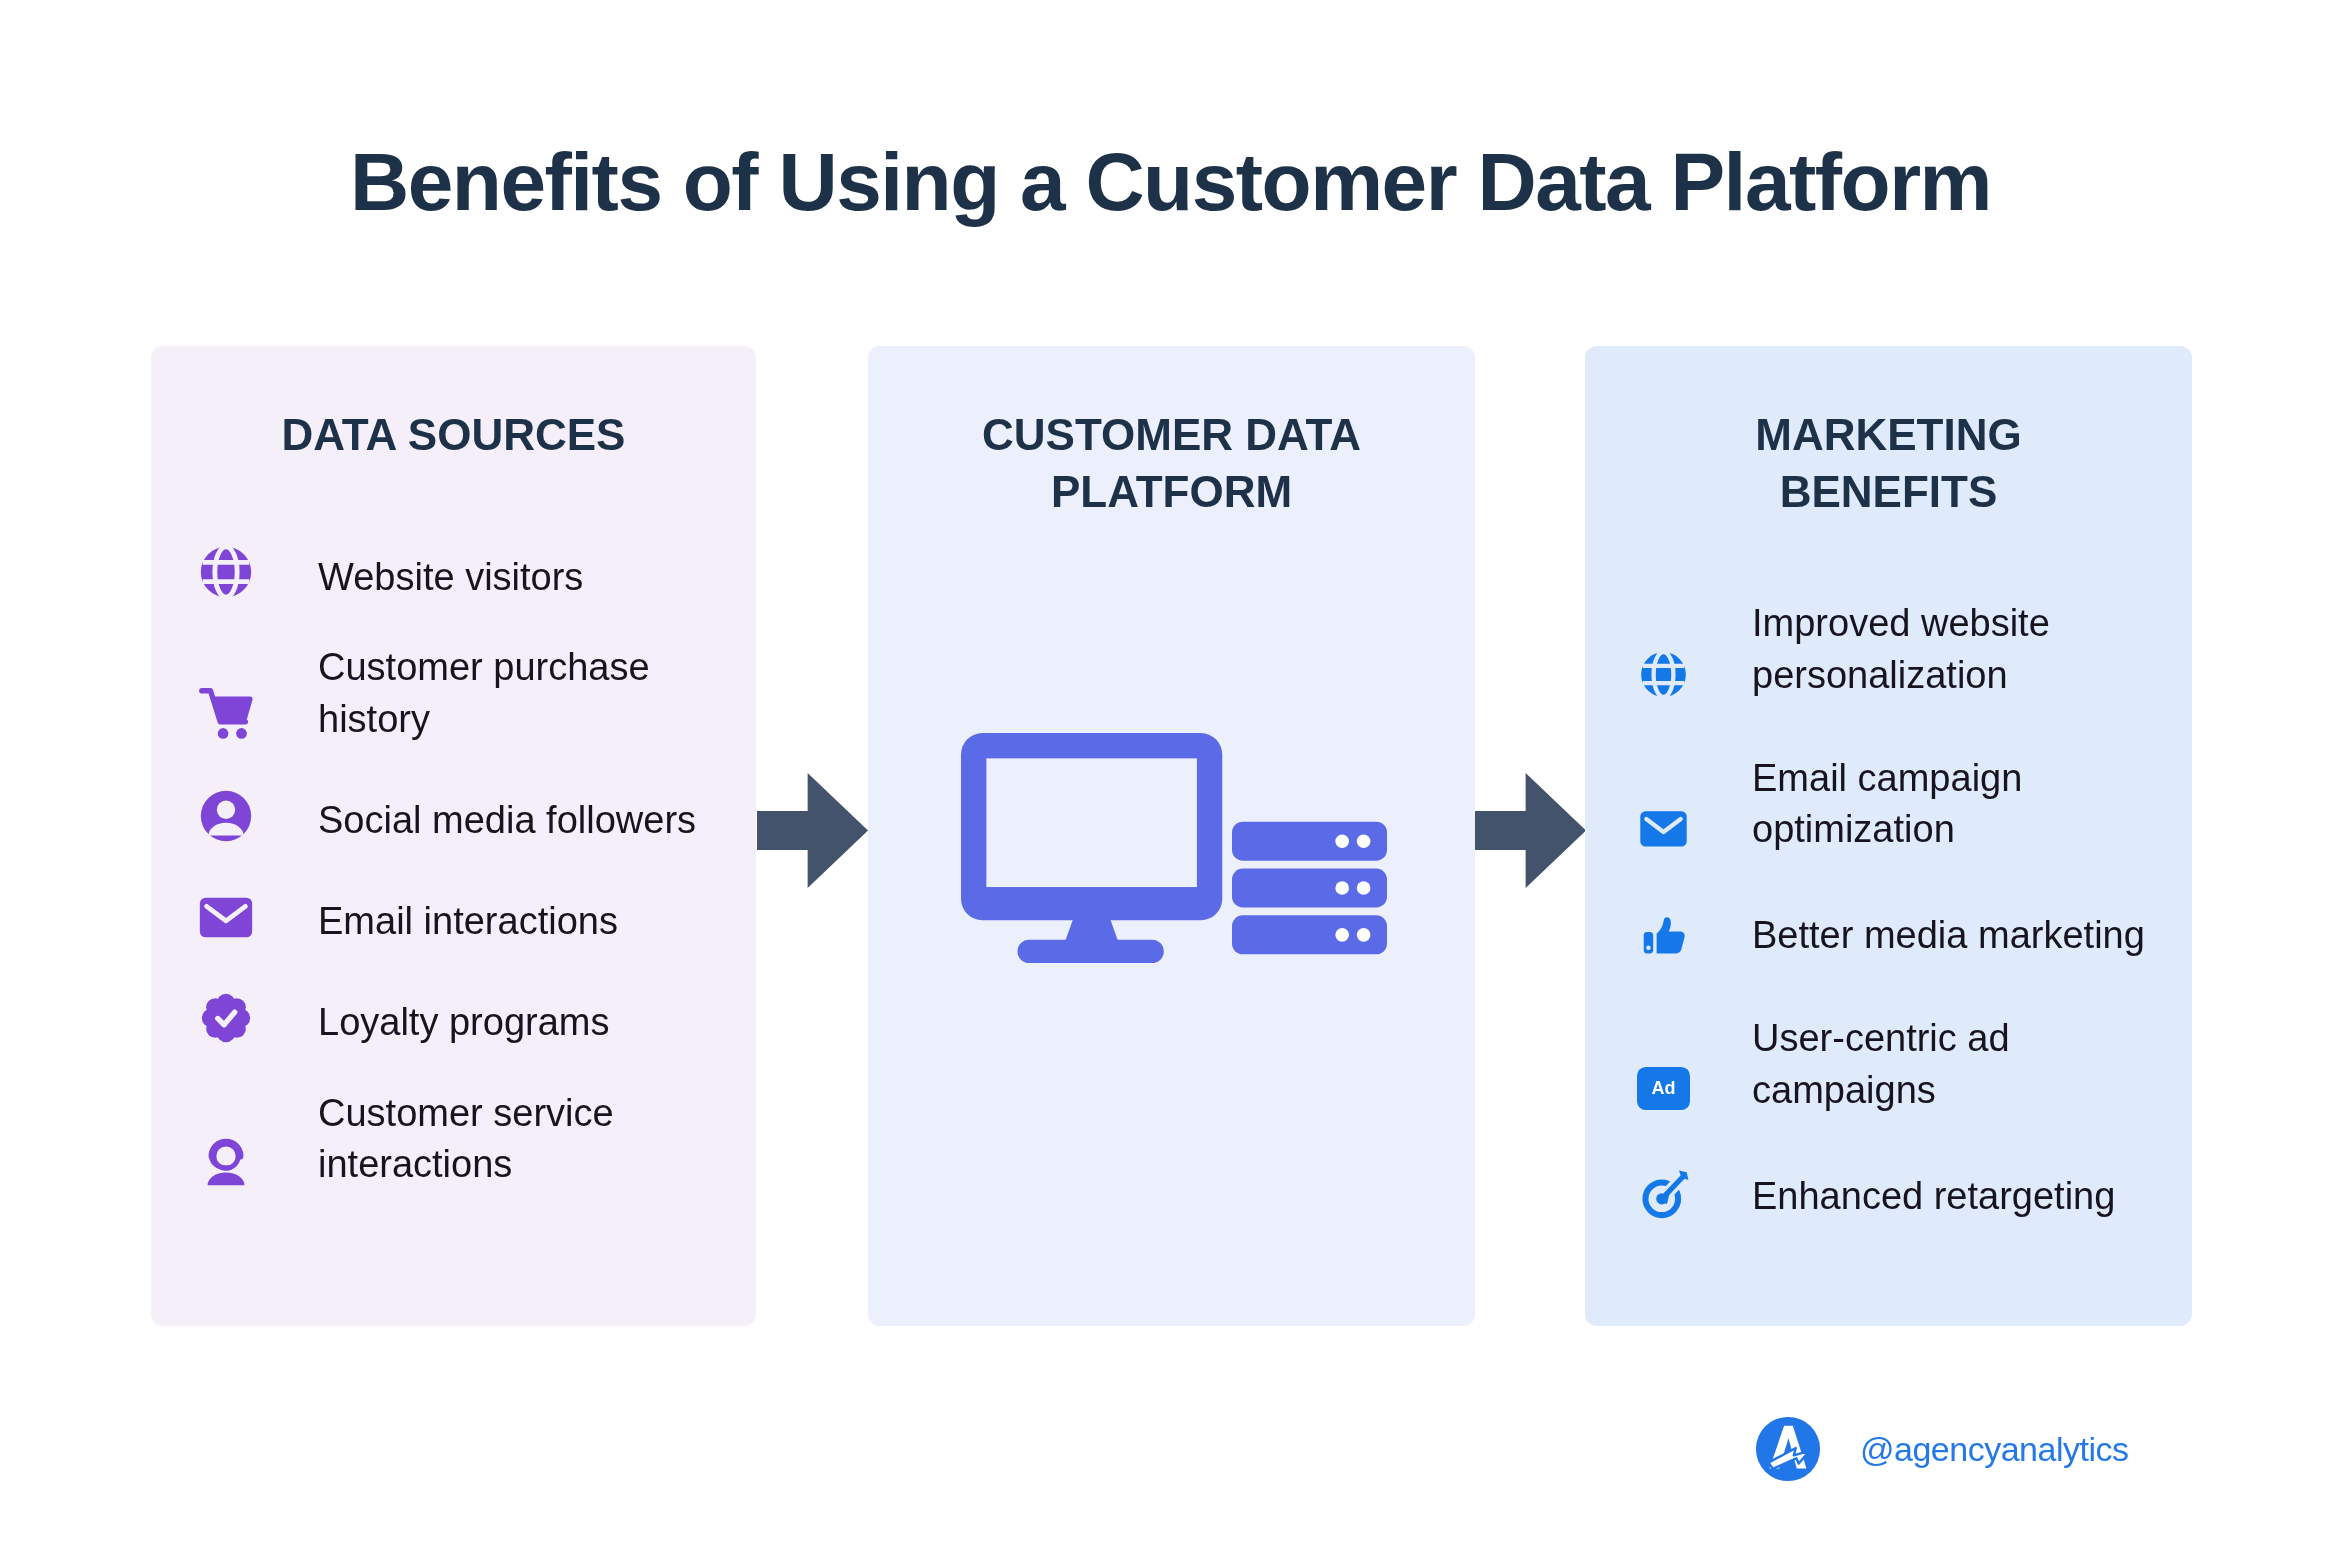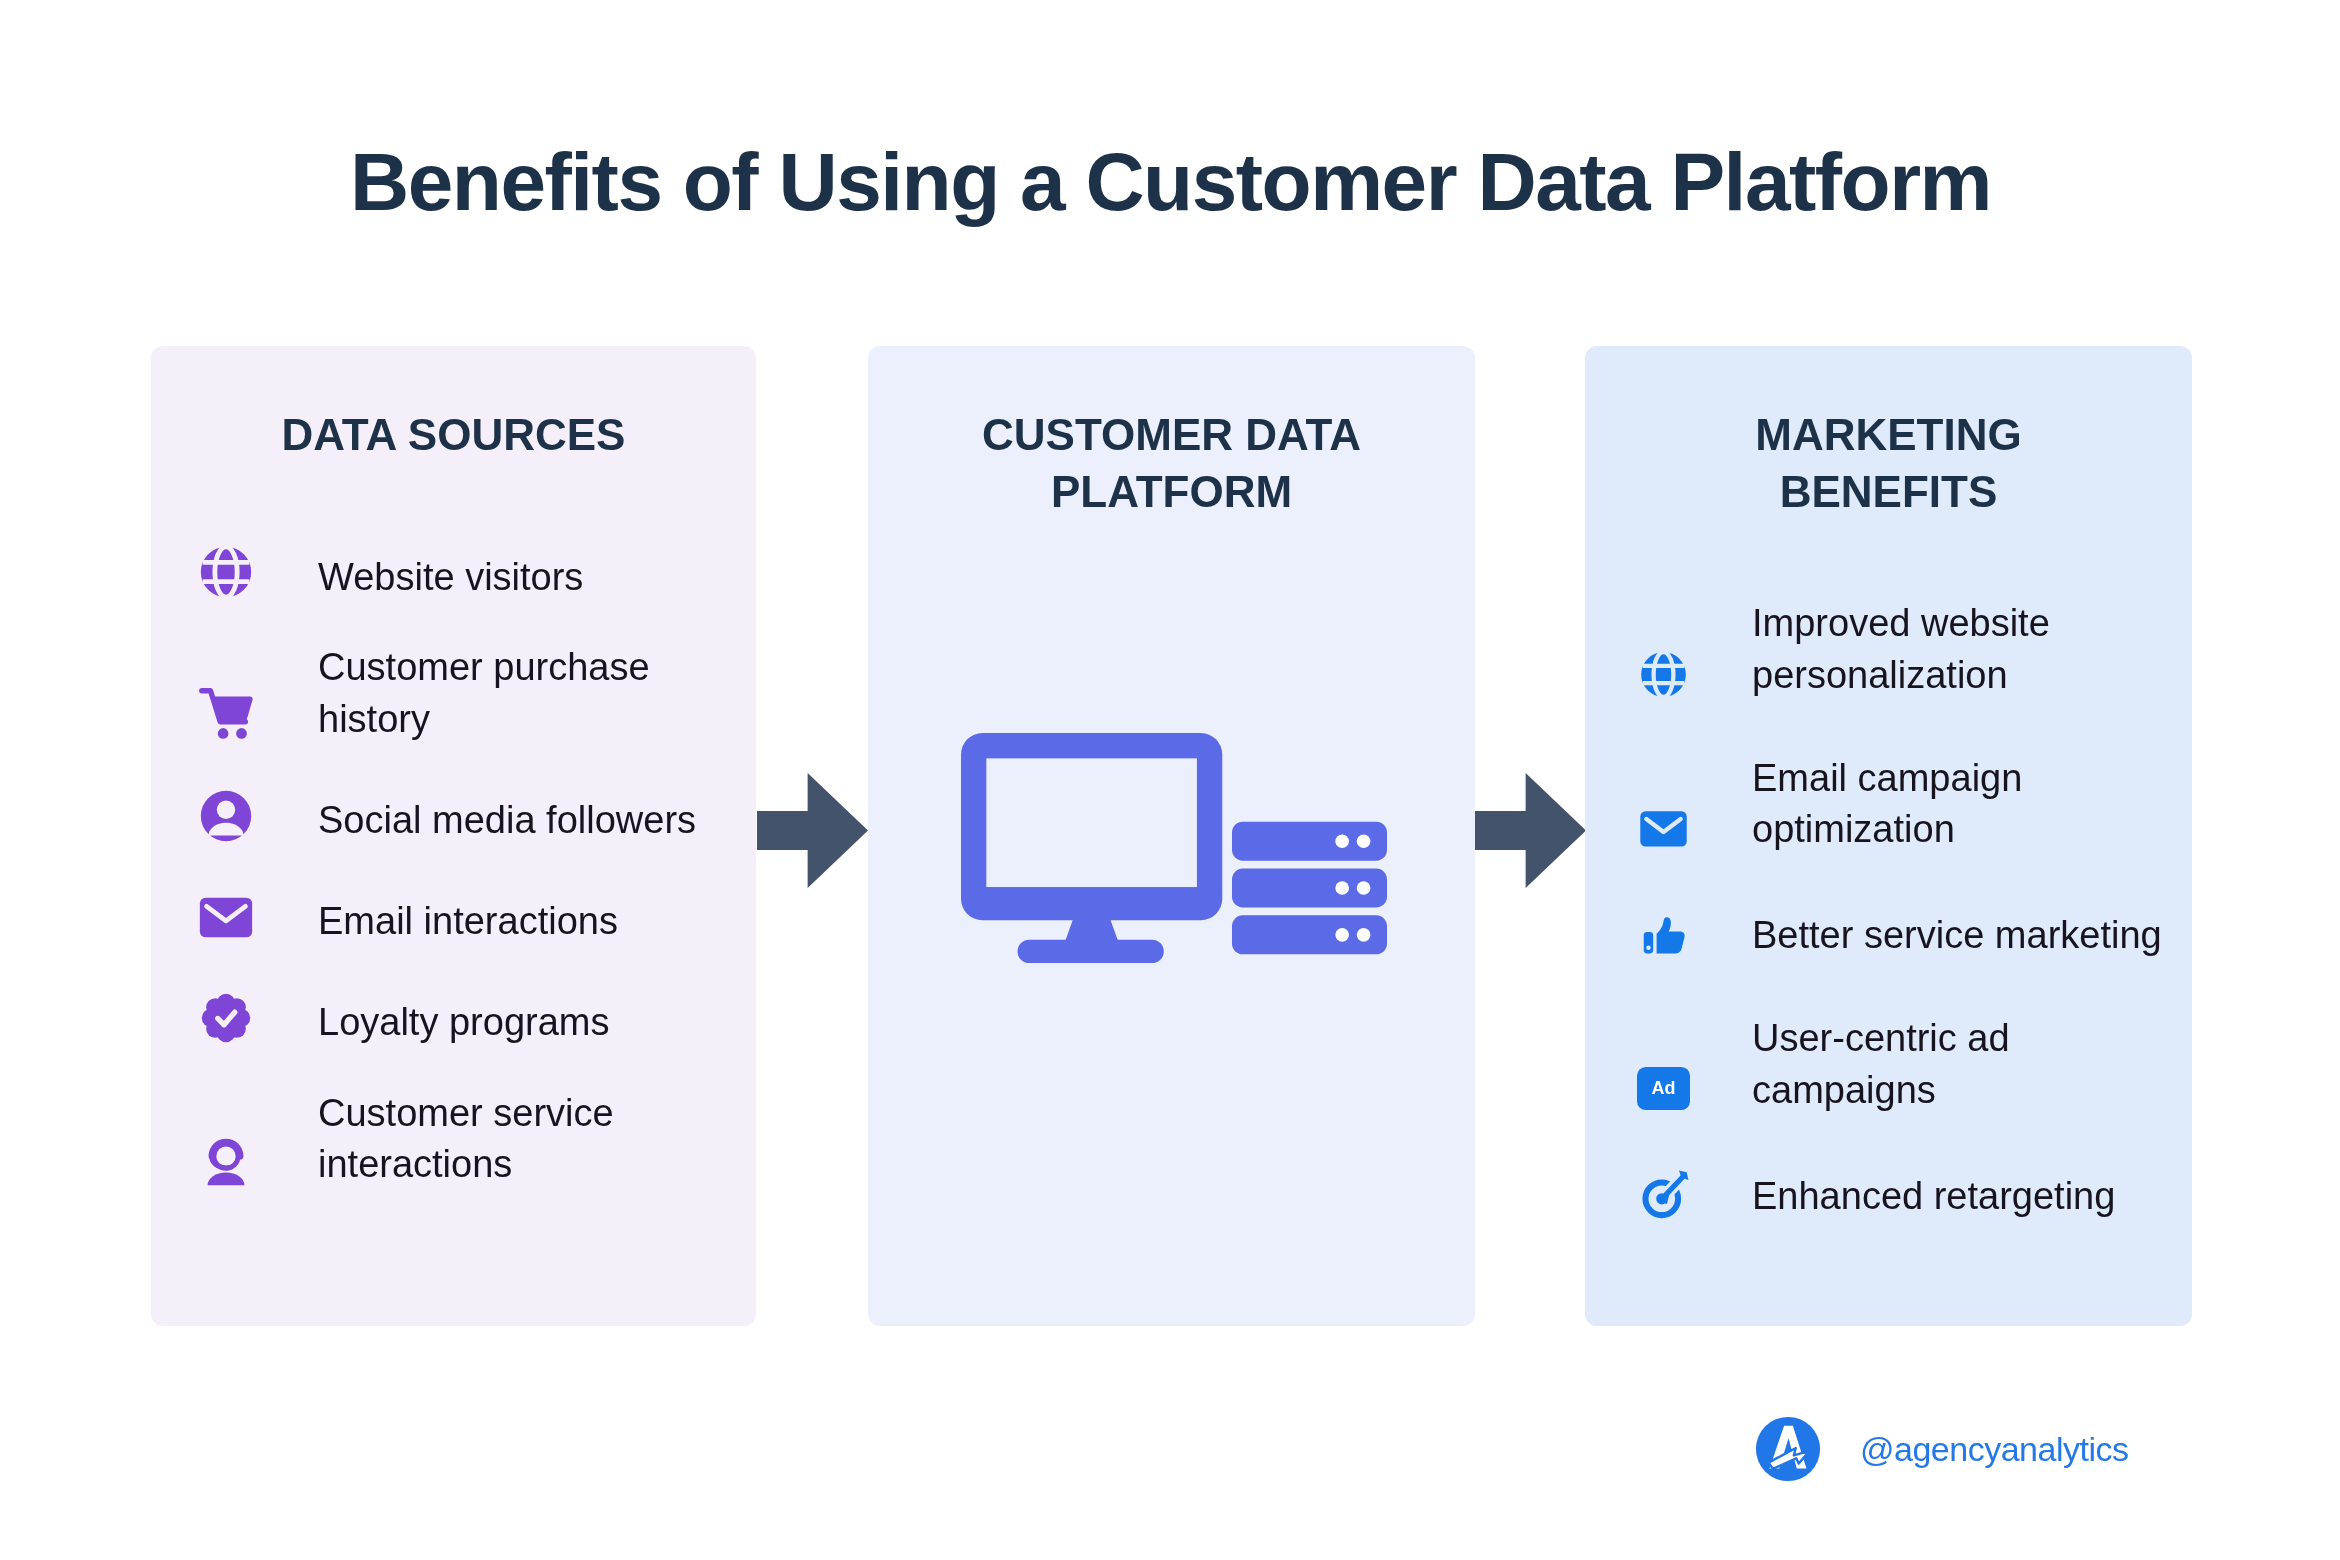--- a/index.html
+++ b/index.html
@@ -196,21 +196,21 @@
       </div>
 
       <div class="item">
         <span class="icon-box blue">
           <svg width="55" height="55" viewBox="0 0 64 64">
               <rect x="9" y="29" width="11" height="25" rx="4" fill="currentColor"></rect>
               <circle cx="14.5" cy="47.5" r="2.6" fill="#dfeafa"></circle>
               <path d="M24 54 V31 c4 -3 7 -8 8 -14 c0.6 -3.6 1.4 -5 3.8 -5 c3 0 4.8 2.6 4.8 6.2 c0 3.4 -1 7 -2.6 10.3 h13.4 c3.6 0 6 2.9 5.1 6.3 l-3.6 14.2 c-0.8 3 -3 5 -6.2 5 z" fill="currentColor"></path>
             </svg>
         </span>
-        <span class="item-label">Better service marketing</span>
+        <span class="item-label">Better media marketing</span>
       </div>
 
       <div class="item">
         <span class="icon-box">
           <span class="ad-badge">Ad</span>
         </span>
         <span class="item-label">User-centric ad campaigns</span>
       </div>
 
       <div class="item">

